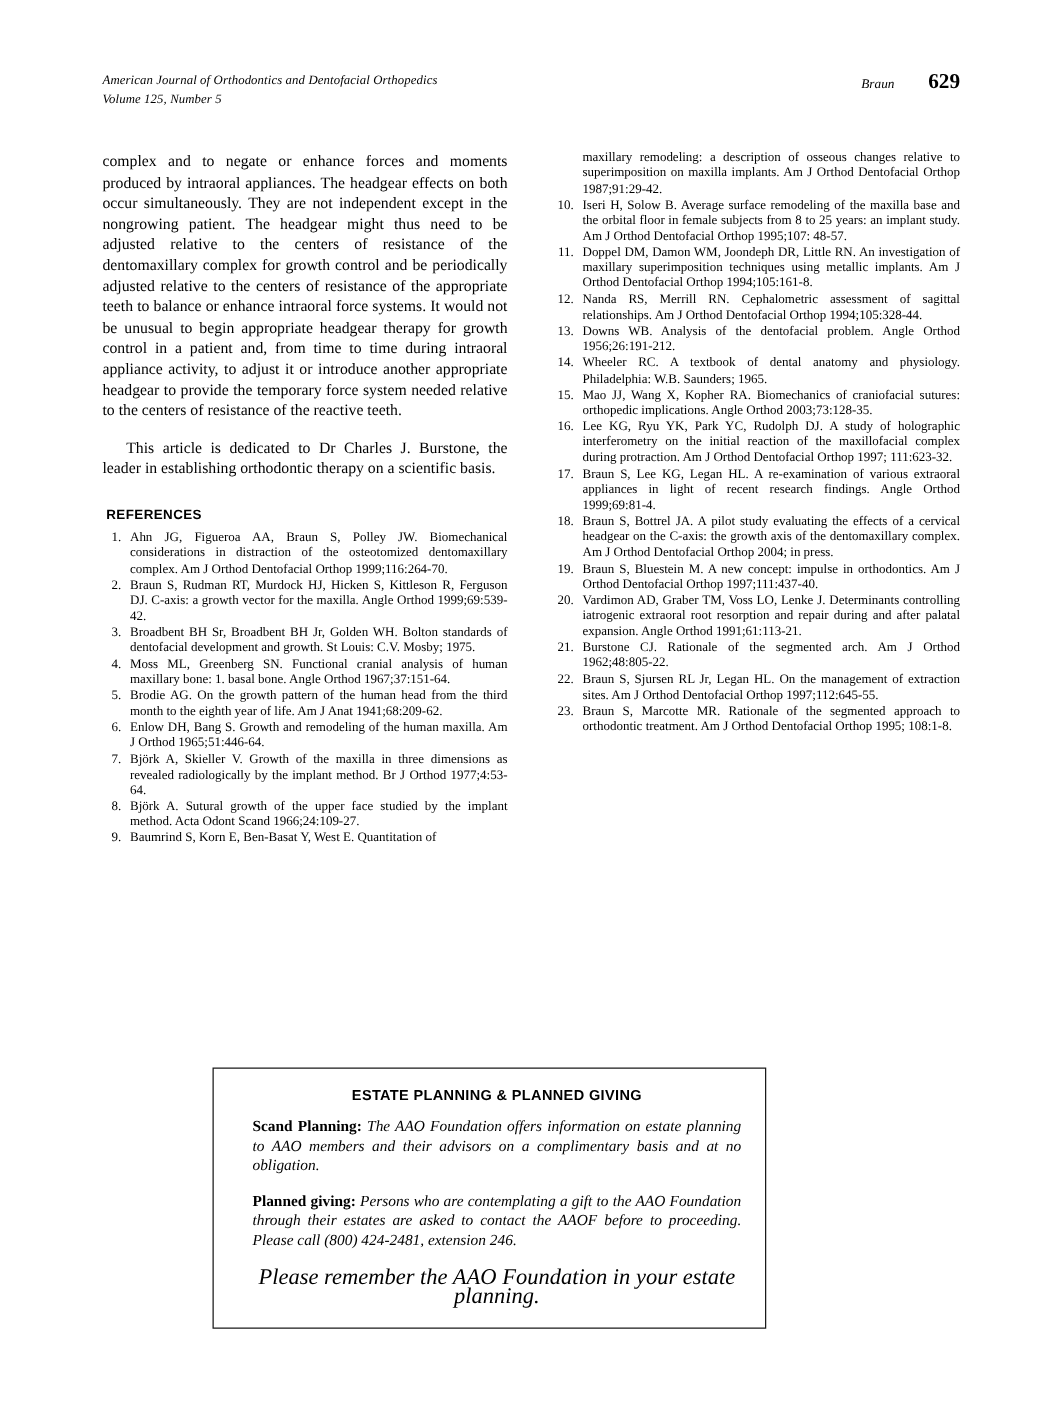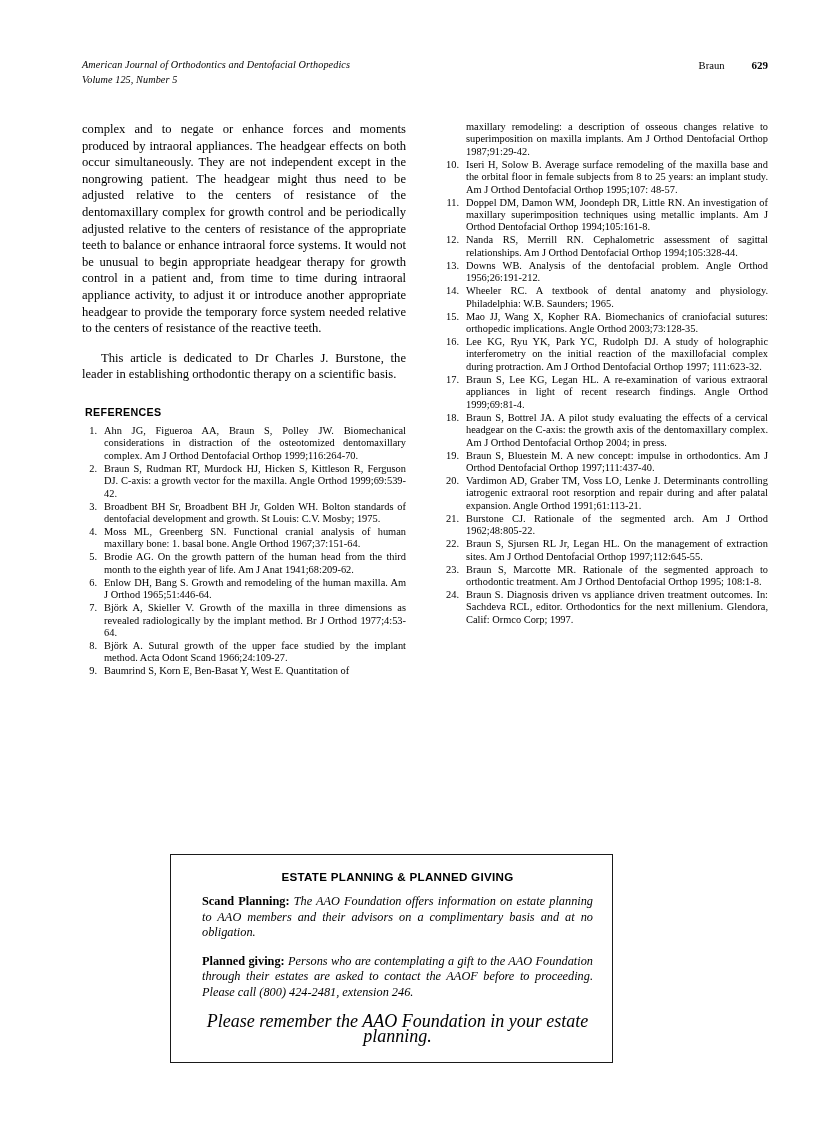--- a/index.html
+++ b/index.html
@@ -40,27 +40,28 @@
     line-height: 14.5px;
     letter-spacing: 0.1px;
   }
   .rh-right {
     text-align: right;
     font-size: 10.6px;
     line-height: 14.5px;
     white-space: nowrap;
   }
   .rh-author {
+    font-style: italic;
     margin-top: 28px;
   }
   .rh-page {
     font-weight: bold;
     font-style: normal;
     margin-left: 11px;
-    font-size: 11px;
+    font-size: 17px;
     padding-left: 16px;
   }
 
   
   .columns {
     position: absolute;
     left: 82px;
     top: 121px;
     width: 686px;
     display: flex;
@@ -206,21 +207,20 @@
           <li class="ref-item"><span class="ref-num">14.</span><span>Wheeler RC. A textbook of dental anatomy and physiology. Philadelphia: W.B. Saunders; 1965.</span></li>
           <li class="ref-item"><span class="ref-num">15.</span><span>Mao JJ, Wang X, Kopher RA. Biomechanics of craniofacial sutures: orthopedic implications. Angle Orthod 2003;73:128-35.</span></li>
           <li class="ref-item"><span class="ref-num">16.</span><span>Lee KG, Ryu YK, Park YC, Rudolph DJ. A study of holographic interferometry on the initial reaction of the maxillofacial complex during protraction. Am J Orthod Dentofacial Orthop 1997; 111:623-32.</span></li>
           <li class="ref-item"><span class="ref-num">17.</span><span>Braun S, Lee KG, Legan HL. A re-examination of various extraoral appliances in light of recent research findings. Angle Orthod 1999;69:81-4.</span></li>
           <li class="ref-item"><span class="ref-num">18.</span><span>Braun S, Bottrel JA. A pilot study evaluating the effects of a cervical headgear on the C-axis: the growth axis of the dentomaxillary complex. Am J Orthod Dentofacial Orthop 2004; in press.</span></li>
           <li class="ref-item"><span class="ref-num">19.</span><span>Braun S, Bluestein M. A new concept: impulse in orthodontics. Am J Orthod Dentofacial Orthop 1997;111:437-40.</span></li>
           <li class="ref-item"><span class="ref-num">20.</span><span>Vardimon AD, Graber TM, Voss LO, Lenke J. Determinants controlling iatrogenic extraoral root resorption and repair during and after palatal expansion. Angle Orthod 1991;61:113-21.</span></li>
           <li class="ref-item"><span class="ref-num">21.</span><span>Burstone CJ. Rationale of the segmented arch. Am J Orthod 1962;48:805-22.</span></li>
           <li class="ref-item"><span class="ref-num">22.</span><span>Braun S, Sjursen RL Jr, Legan HL. On the management of extraction sites. Am J Orthod Dentofacial Orthop 1997;112:645-55.</span></li>
           <li class="ref-item"><span class="ref-num">23.</span><span>Braun S, Marcotte MR. Rationale of the segmented approach to orthodontic treatment. Am J Orthod Dentofacial Orthop 1995; 108:1-8.</span></li>
-          <li class="ref-item"><span class="ref-num">24.</span><span>Braun S. Diagnosis driven vs appliance driven treatment outcomes. In: Sachdeva RCL, editor. Orthodontics for the next millenium. Glendora, Calif: Ormco Corp; 1997.</span></li>
         </ol>
     </div>
 
   </div>
 
   <div class="notice-box">
     <div class="notice-title">ESTATE PLANNING &amp; PLANNED GIVING</div>
 
     <p class="notice-para">
       <span class="lead">Scand Planning:</span><span> The AAO Foundation offers information on estate planning to AAO members and their advisors on a complimentary basis and at no obligation.</span>

